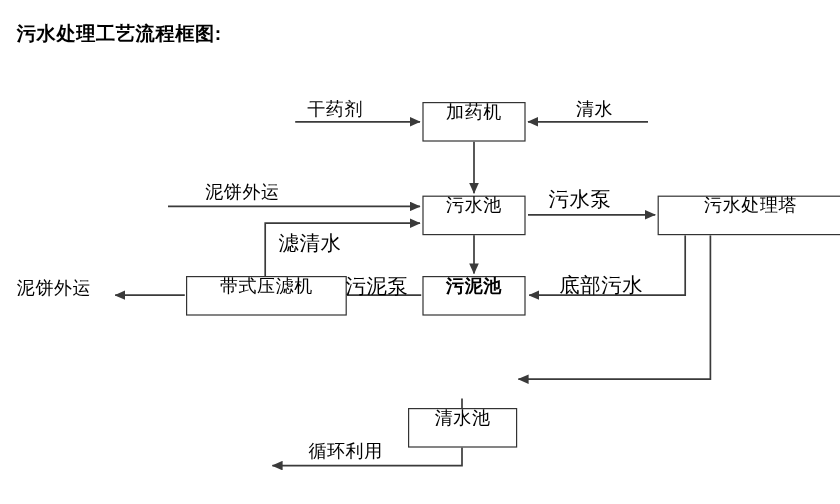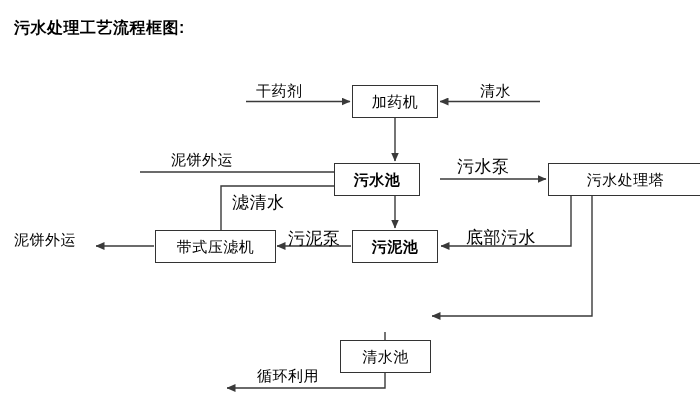--- a/index.html
+++ b/index.html
@@ -35,21 +35,20 @@
     top: 0;
     width: 700px;
     height: 420px;
   }
   .node {
     position: absolute;
     box-sizing: border-box;
     border: 1.3px solid #333333;
     background: #ffffff;
     display: flex;
-    align-items: center;
     justify-content: center;
     font-size: 15px;
     line-height: 1;
     white-space: nowrap;
     letter-spacing: 0.5px;
   }
   .edge-label {
     position: absolute;
     font-size: 17px;
     white-space: nowrap;
@@ -102,29 +101,29 @@
 
       <path d="M385,332 L385,388 L227,388" marker-end="url(#ah)"></path>
 
     </g>
   </svg>
 
   <div class="node" style="left:352px; top:85px; width:86px; height:33px;">
     <span>加药机</span>
   </div>
 
-  <div class="node" style="left:334px; top:163px; width:86px; height:33px;font-weight:bold;">
+  <div class="node" style="left:352px; top:163px; width:86px; height:33px;">
     <span>污水池</span>
   </div>
 
   <div class="node" style="left:548px; top:163px; width:155px; height:33px;">
     <span>污水处理塔</span>
   </div>
 
-  <div class="node" style="left:155px; top:230px; width:121px; height:33px;">
+  <div class="node" style="left:155px; top:230px; width:134px; height:33px;">
     <span>带式压滤机</span>
   </div>
 
   <div class="node" style="left:352px; top:230px; width:86px; height:33px;font-weight:bold;">
     <span>污泥池</span>
   </div>
 
   <div class="node" style="left:340px; top:300px; width:91px; height:33px;margin-top:40px;">
     <span>清水池</span>
   </div>

